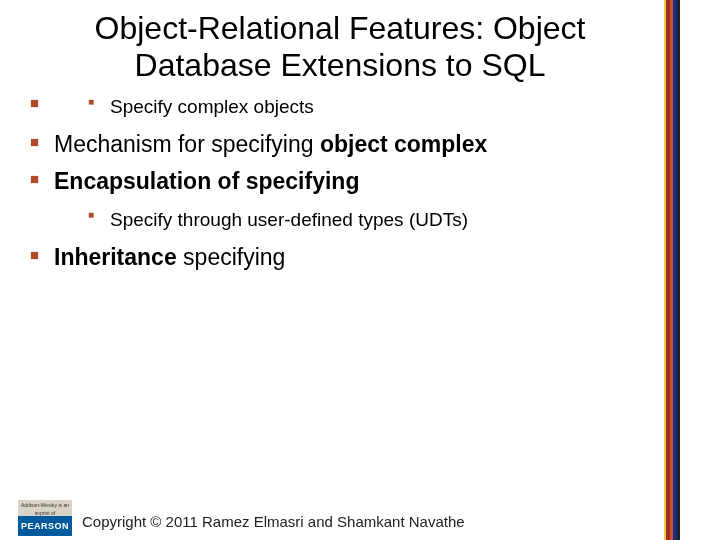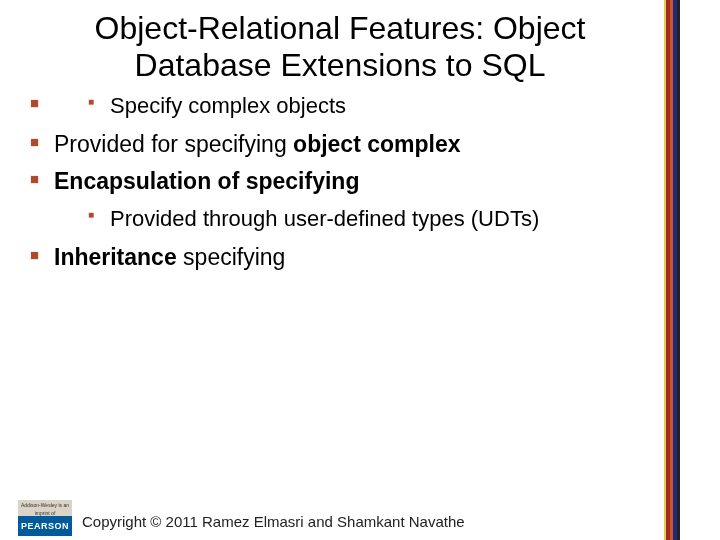--- a/index.html
+++ b/index.html
@@ -74,21 +74,21 @@
     margin: 4px 0;
   }
   ul.sub > li::before {
     content: "■";
     position: absolute;
     left: 34px;
     top: 5px;
     font-size: 10px;
     color: #b14a2a;
   }
-  .sub-text { font-size: 22px; margin-top: 40px; }
+  .sub-text { font-size: 19px; margin-top: 40px; }
   .mono {
     font-family: "Courier New", Courier, monospace;
   }
   .footer {
     position: absolute;
     left: 16px;
     bottom: 0;
     width: 100%;
     height: 44px;
   }
@@ -143,28 +143,28 @@
 
       <li>
         <ul class="sub">
           <li>
             <span class="sub-text">Specify complex objects</span>
           </li>
         </ul>
       </li>
 
       <li>
-        <span>Provided for specifying </span><b>object complex</b>
+        <span>Mechanism for specifying </span><b>object complex</b>
       </li>
 
       <li>
         <b>Encapsulation of specifying</b>
         <ul class="sub">
           <li>
-            <span class="sub-text">Provided through user-defined types (UDTs)</span>
+            <span class="sub-text">Specify through user-defined types (UDTs)</span>
           </li>
         </ul>
       </li>
 
       <li>
         <b>Inheritance</b><span> specifying</span>
       </li>
 
     </ul>
   </div>

